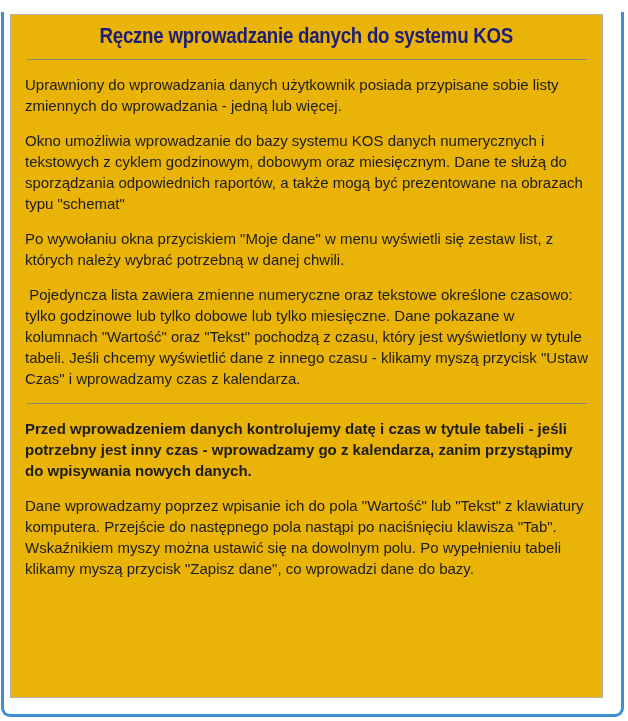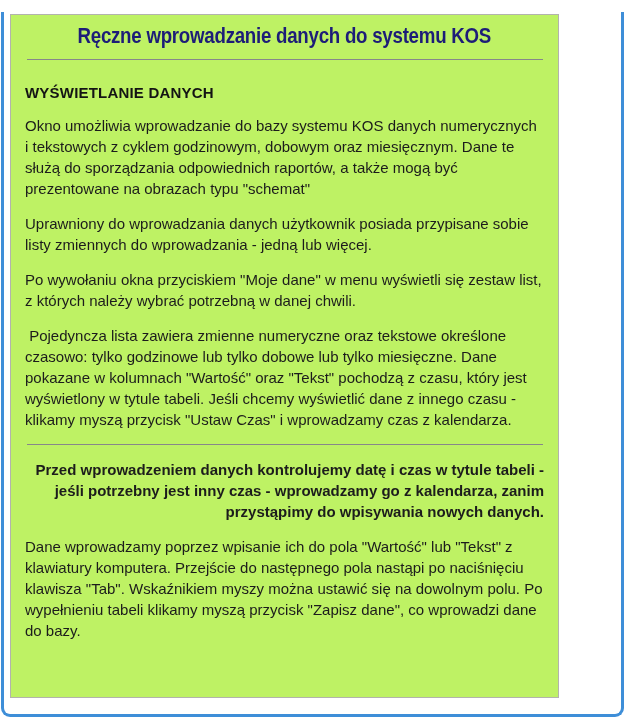--- a/index.html
+++ b/index.html
@@ -19,24 +19,24 @@
     height: 705px;
     box-sizing: border-box;
     border: 3px solid #3e8ed8;
     border-top: none;
     border-radius: 0 0 9px 9px;
   }
   .panel {
     position: absolute;
     left: 10px;
     top: 14px;
-    width: 549px;
+    width: 593px;
     height: 684px;
     box-sizing: border-box;
-    background: #bef264;
+    background: #eab308;
     border: 1px solid #b3b3ad;
     padding: 0 14px;
     overflow: hidden;
   }
   .page-title {
     margin: 8px 0 0 0;
     text-align: center;
     color: #1d1d78;
     font-size: 22px;
     line-height: 26px;
@@ -68,39 +68,37 @@
   }
   p.body-text {
     font-size: 15px;
     line-height: 21px;
     color: #1c1c1c;
     margin: 14px 0;
     white-space: pre-wrap;
   }
   p.body-text.bold {
     font-weight: bold;
-    text-align: right;
   }
 </style>
 </head>
 <body>
 
 <div class="frame"></div>
 
 <div class="panel">
 
   <h1 class="page-title"><span class="condensed">Ręczne wprowadzanie danych do systemu KOS</span></h1>
 
   <hr class="divider">
 
-  <div class="section-heading">WYŚWIETLANIE DANYCH</div>
+
+  <p class="body-text">Uprawniony do wprowadzania danych użytkownik posiada przypisane sobie listy zmiennych do wprowadzania - jedną lub więcej.</p>
 
   <p class="body-text">Okno umożliwia wprowadzanie do bazy systemu KOS danych numerycznych i tekstowych z cyklem godzinowym, dobowym oraz miesięcznym. Dane te służą do sporządzania odpowiednich raportów, a także mogą być prezentowane na obrazach typu "schemat"</p>
-
-  <p class="body-text">Uprawniony do wprowadzania danych użytkownik posiada przypisane sobie listy zmiennych do wprowadzania - jedną lub więcej.</p>
 
   <p class="body-text">Po wywołaniu okna przyciskiem "Moje dane" w menu wyświetli się zestaw list, z których należy wybrać potrzebną w danej chwili.</p>
 
   <p class="body-text"> Pojedyncza lista zawiera zmienne numeryczne oraz tekstowe określone czasowo: tylko godzinowe lub tylko dobowe lub tylko miesięczne. Dane pokazane w kolumnach "Wartość" oraz "Tekst" pochodzą z czasu, który jest wyświetlony w tytule tabeli. Jeśli chcemy wyświetlić dane z innego czasu - klikamy myszą przycisk "Ustaw Czas" i wprowadzamy czas z kalendarza.</p>
 
   <hr class="divider divider-2">
 
 
   <p class="body-text bold">Przed wprowadzeniem danych kontrolujemy datę i czas w tytule tabeli - jeśli potrzebny jest inny czas - wprowadzamy go z kalendarza, zanim przystąpimy do wpisywania nowych danych.</p>
 

